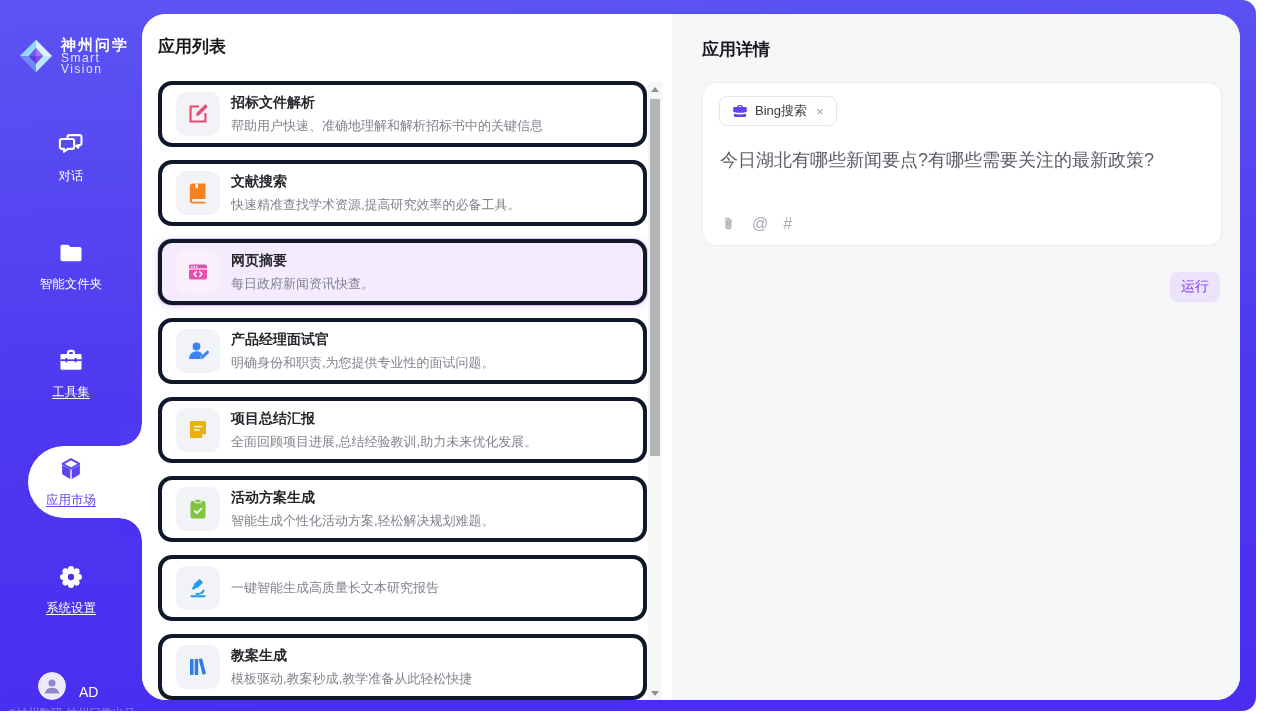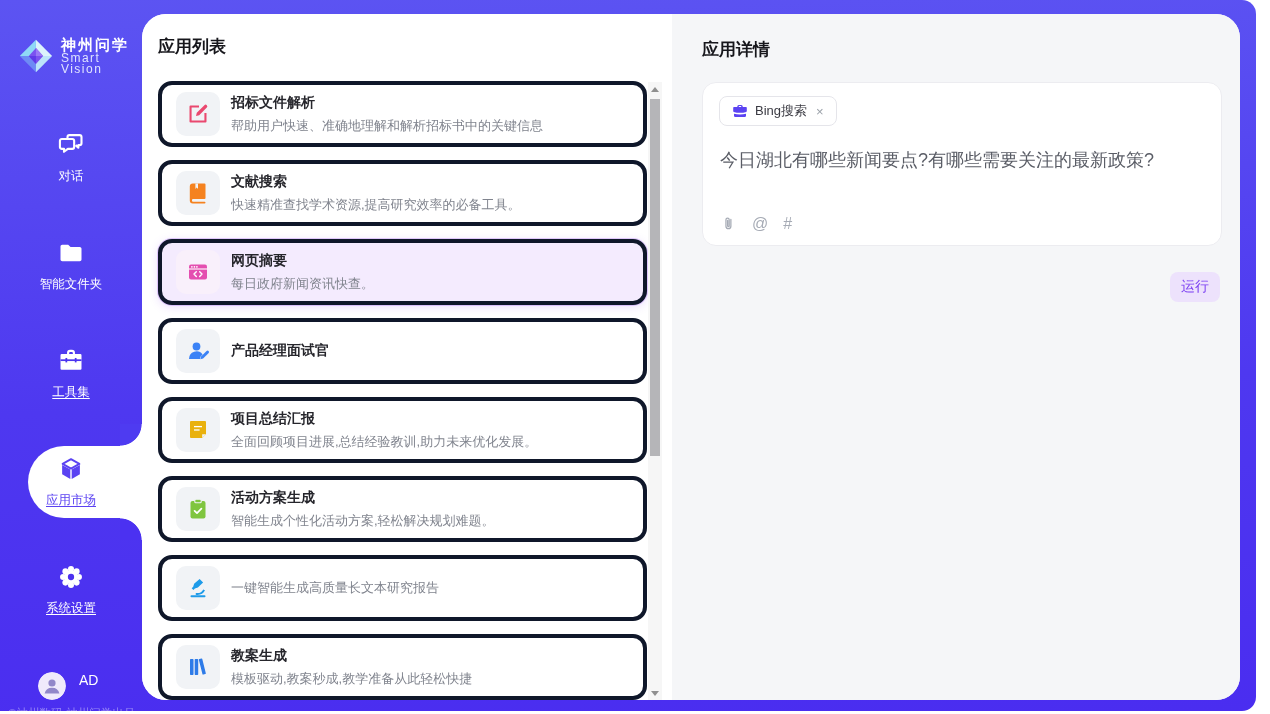--- a/index.html
+++ b/index.html
@@ -33,21 +33,21 @@
   .nav-label.u{text-decoration:underline;text-underline-offset:2px;}
   .nav-item.active::before{
     content:"";position:absolute;left:28px;right:0;top:18px;bottom:18px;
     background:#ffffff;border-radius:40px 0 0 40px;z-index:0;
   }
   .nav-item.active{color:#5B43F2;}
   .curve{display:none;}
   .nav-item.active .curve{display:block;position:absolute;right:0;width:22px;height:22px;z-index:0;}
   .curve-top{top:-4px;background:radial-gradient(circle 22px at 0 0,#4E3BF1 0 21.2px,#ffffff 22px);}
   .curve-bottom{bottom:-4px;background:radial-gradient(circle 22px at 0 100%,#4B31F1 0 21.2px,#ffffff 22px);}
-  .user{position:absolute;left:38px;top:649px;display:flex;align-items:flex-start;gap:13px;}
+  .user{position:absolute;left:38px;top:649px;display:flex;align-items:flex-end;gap:13px;}
   .avatar{width:28px;height:28px;border-radius:50%;overflow:hidden;}
   .avatar svg{width:28px;height:28px;display:block;}
   .user-name{color:#fff;font-size:14px;}
   .copyright{position:absolute;left:8px;top:683px;color:rgba(255,255,255,.42);font-size:11.5px;white-space:nowrap;}
   
   .main{position:absolute;left:142px;top:14px;width:1098px;height:686px;background:#ffffff;border-radius:24px;overflow:hidden;}
   
   .list-panel{position:absolute;left:0;top:0;width:530px;height:686px;background:#fff;}
   .panel-title{font-size:17px;font-weight:700;color:#17171c;}
   .list-title{position:absolute;left:16px;top:21px;}
@@ -257,20 +257,21 @@
           <div class="card">
     <span class="app-icon">
               <svg viewBox="0 0 24 24">
                 <circle cx="10.5" cy="7.5" r="3.9" fill="#3B82F6"></circle>
                 <path fill="#3B82F6" d="M3 20a7.5 7.5 0 0 1 13.6-4.4l-2 2-.7 2.4H3z"></path>
                 <path fill="#3B82F6" d="M20.6 11.9a1.5 1.5 0 0 1 2.1 2.1l-5.6 5.6-2.8.7.7-2.8z"></path>
               </svg>
             </span>
     <span class="app-texts">
       <span class="app-name">产品经理面试官</span>
+      <span class="app-desc">明确身份和职责,为您提供专业性的面试问题。</span>
     </span>
   </div>
           <div class="card">
     <span class="app-icon">
               <svg viewBox="0 0 24 24">
                 <path fill="#E9B10E" d="M5 3h14a1 1 0 0 1 1 1v12.2L16.2 20H5a1 1 0 0 1-1-1V4a1 1 0 0 1 1-1z"></path>
                 <path fill="#F1F3F6" d="M16.2 20v-3.8H20z"></path>
                 <g stroke="#fff" stroke-width="1.3">
                   <line x1="8" y1="8.6" x2="16" y2="8.6"></line>
                   <line x1="8" y1="12" x2="13.6" y2="12"></line>

